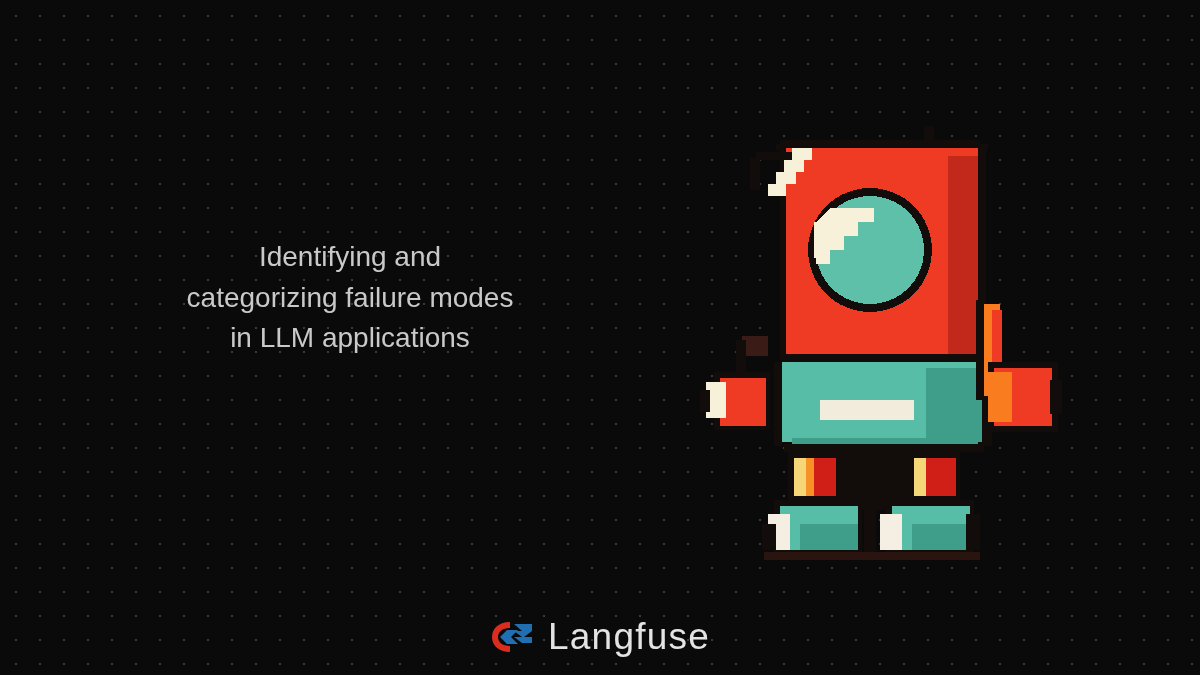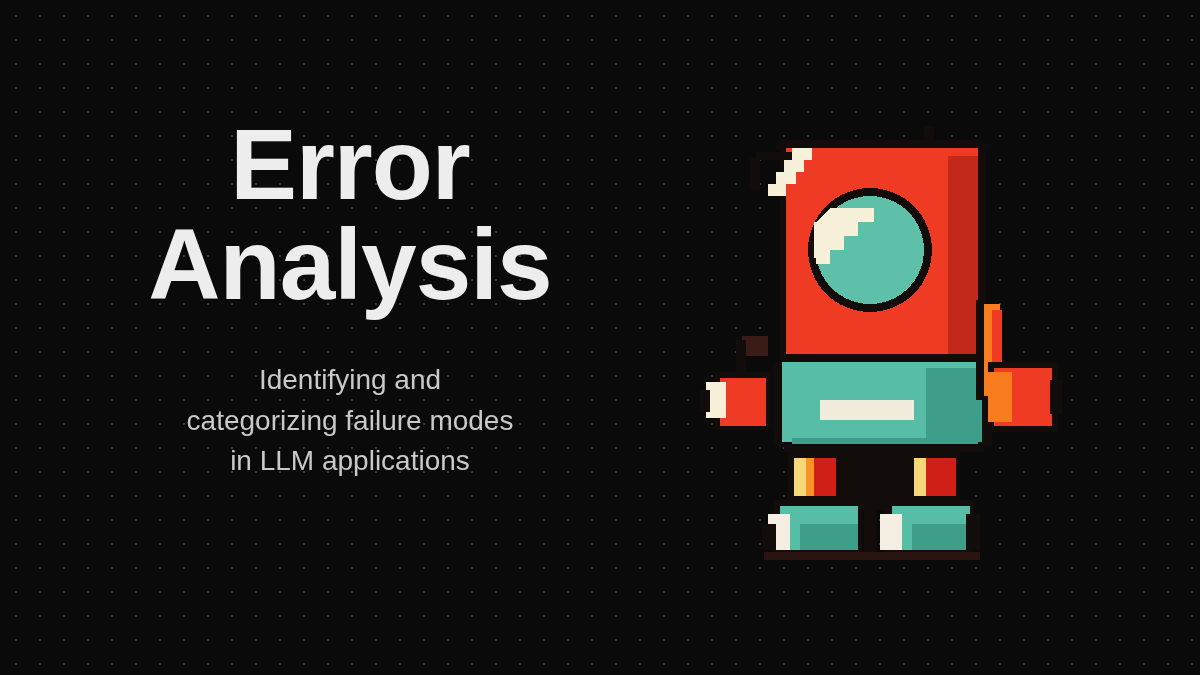--- a/index.html
+++ b/index.html
@@ -75,22 +75,20 @@
     width:400px; height:480px;
   }
   #robot-mascot svg { display:block; width:100%; height:100%; }
 </style>
 </head>
 <body>
 
 <div id="slide">
 
   <div id="text-block">
-    <h1 id="page-title">Error
-Analysis</h1>
     <p id="page-subtitle">Identifying and
 categorizing failure modes
 in LLM applications</p>
   </div>
 
   <div id="robot-mascot">
     <svg viewBox="0 0 400 480" shape-rendering="crispEdges" aria-hidden="true">
       <g>
         <rect x="244" y="26" width="10" height="18" fill="#120d0b"></rect>
       </g>
@@ -174,14 +172,24 @@
         <rect x="212" y="406" width="78" height="44" fill="#57bda6"></rect>
         <rect x="200" y="414" width="22" height="36" fill="#f4efe2"></rect>
         <rect x="232" y="424" width="58" height="26" fill="#3f9e89"></rect>
         <rect x="286" y="414" width="14" height="36" fill="#120d0b"></rect>
 
         <rect x="84" y="452" width="216" height="8" fill="#2a1410"></rect>
       </g>
     </svg>
   </div>
 
+  <div id="brand">
+    <span id="brand-logo-icon">
+      <svg viewBox="0 0 44 34" aria-hidden="true">
+        <path d="M20 2 C8 2 2 9 2 17 C2 25 8 32 20 32 L20 26 C12 26 8 22 8 17 C8 12 12 8 20 8 Z" fill="#d92d20"></path>
+        <path d="M42 4 L24 4 L32 11 L24 11 L32 17 L24 17 L32 23 L24 23 L42 23 L42 17 L34 17 L42 11 Z" fill="#1f6fb2"></path>
+        <path d="M17 10 L28 10 L21 17 L28 24 L17 24 L10 17 Z" fill="#1f6fb2"></path>
+      </svg>
+    </span>
+    <span id="brand-name">Langfuse</span>
+  </div>
 
 </div>
 
 </body></html>

